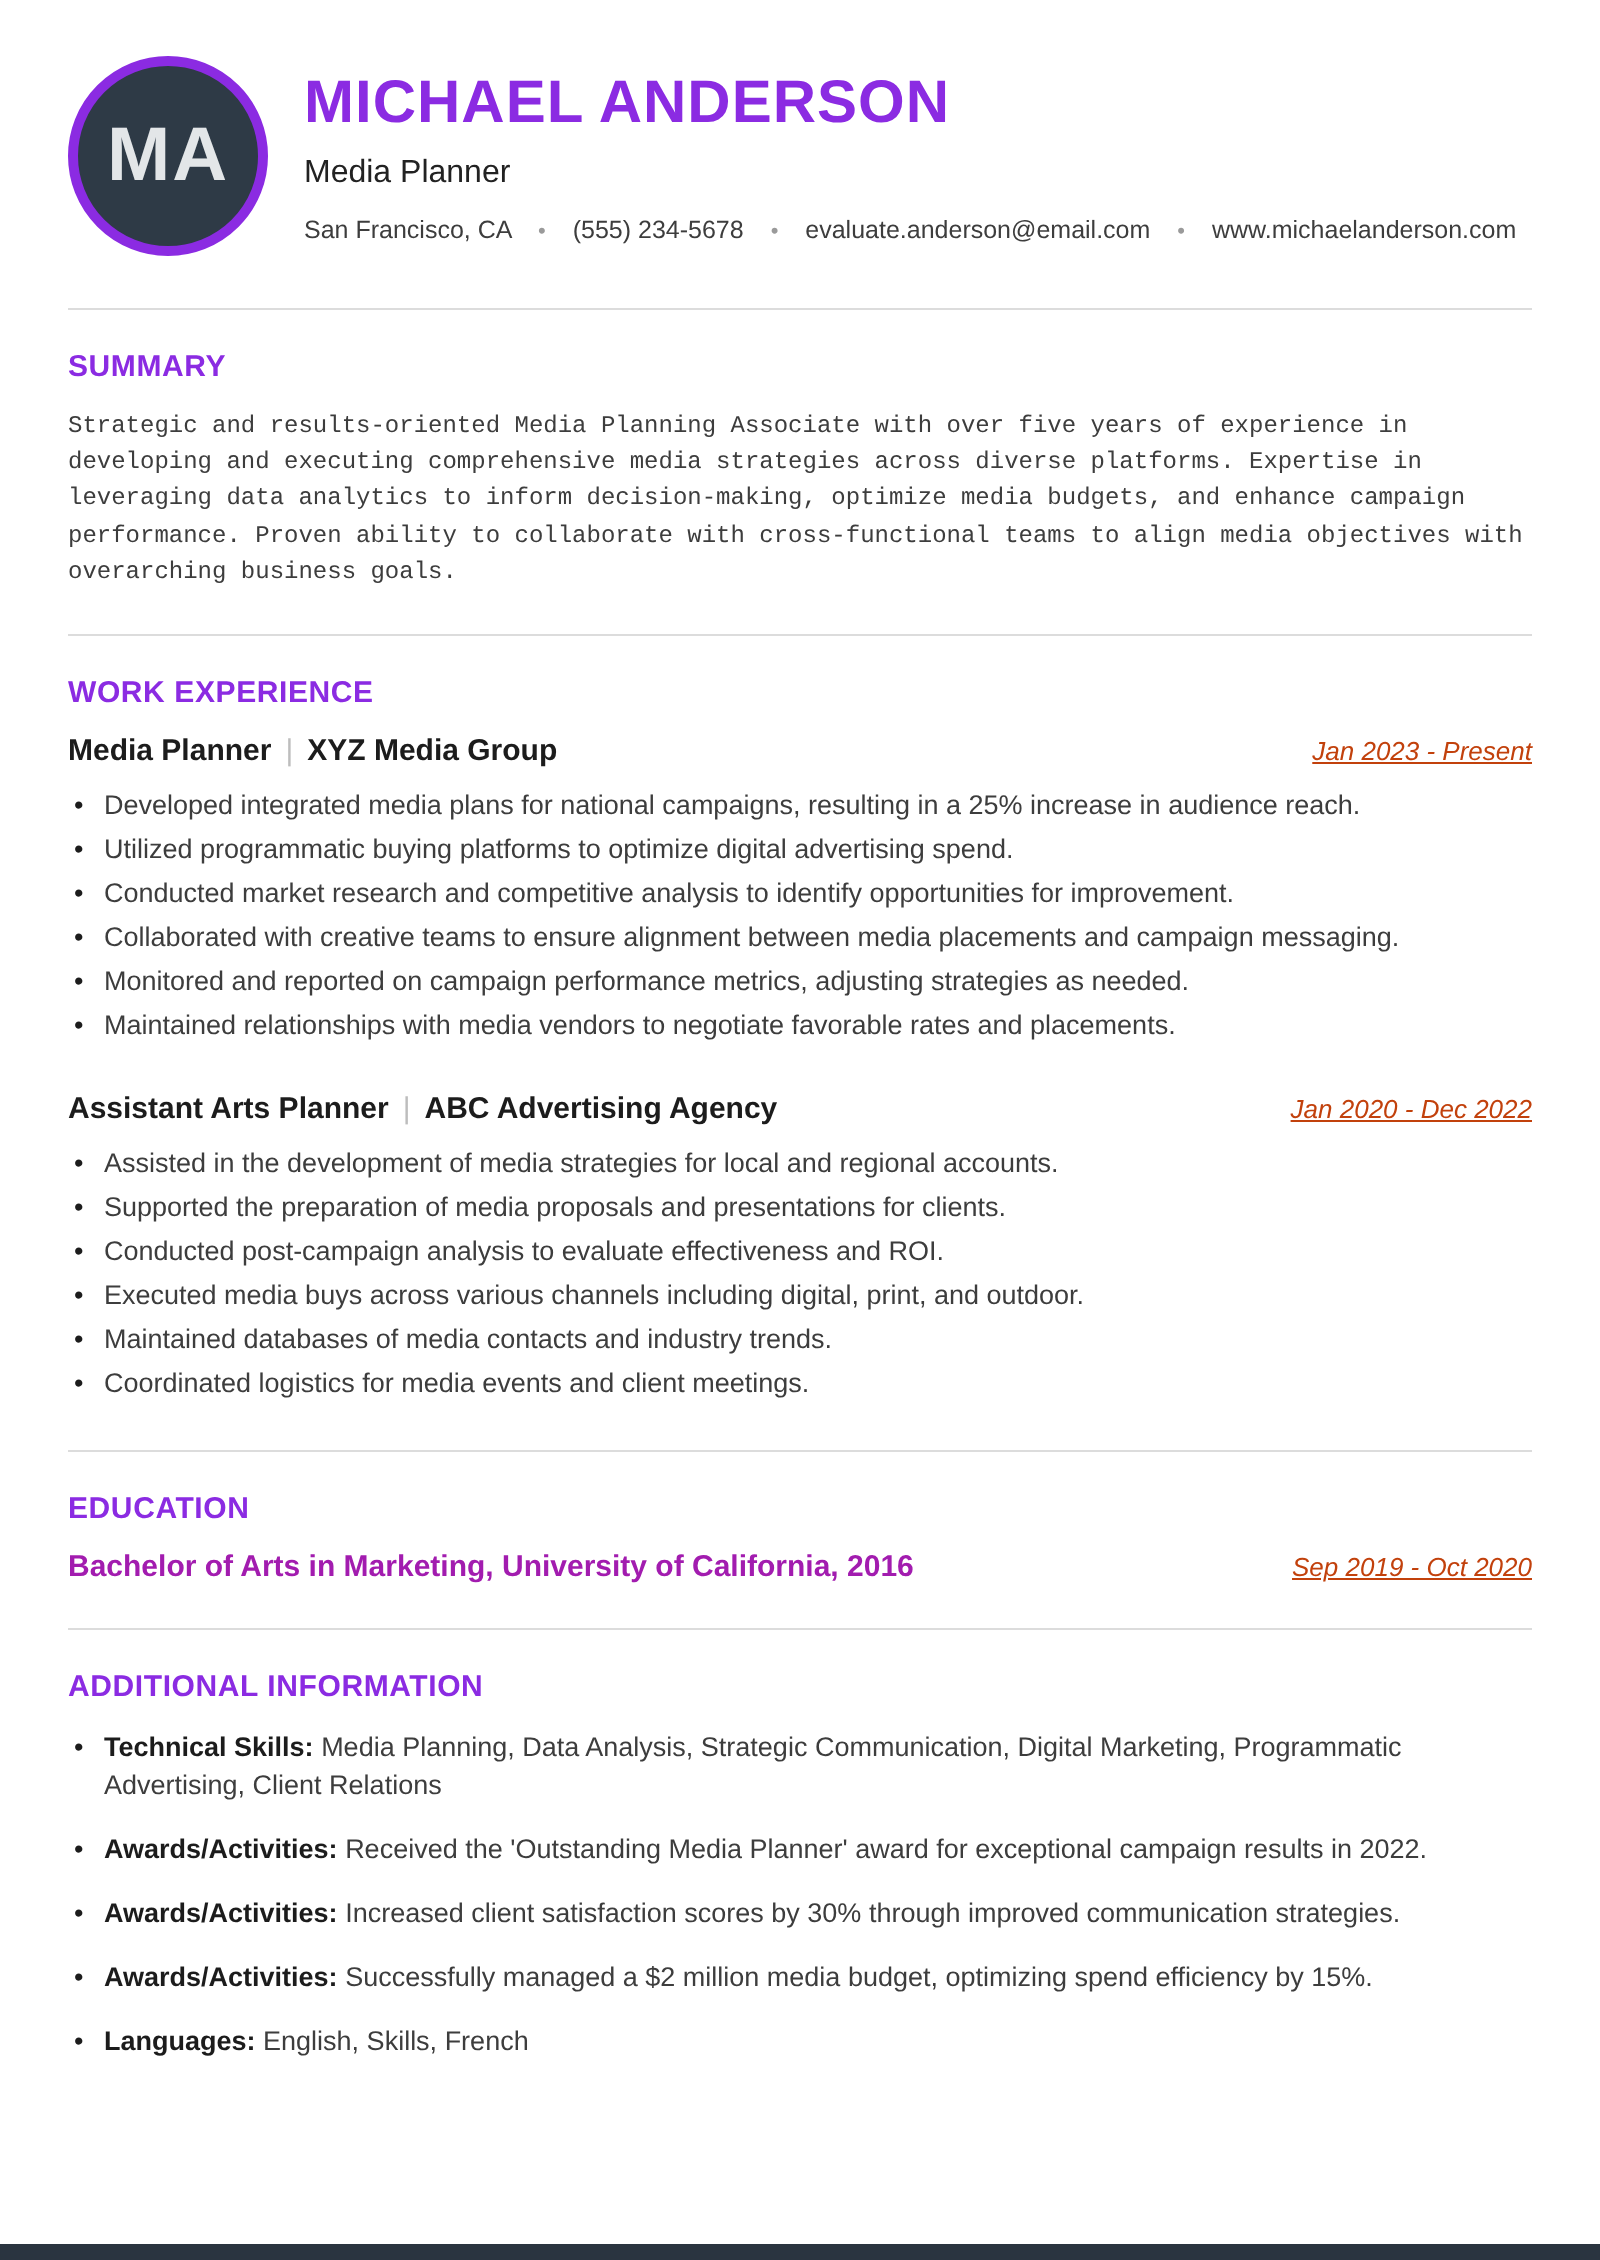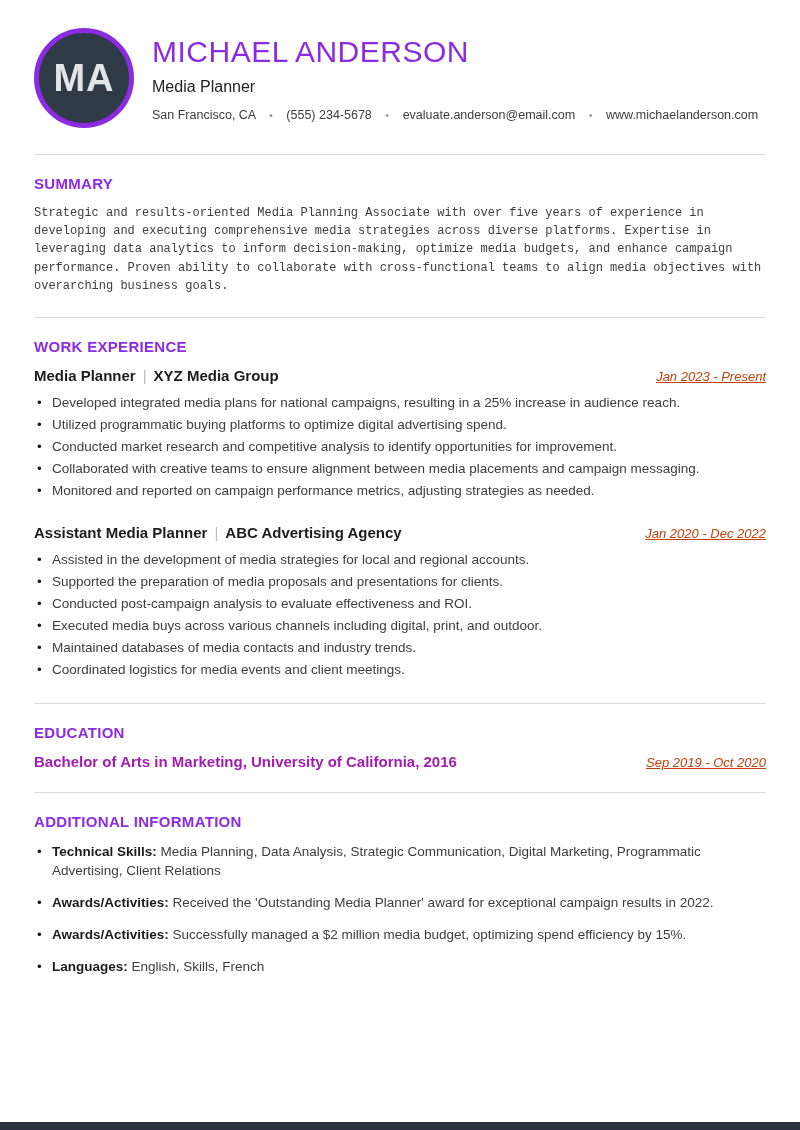--- a/index.html
+++ b/index.html
@@ -22,21 +22,21 @@
     border: 5px solid var(--accent, #8b2be2);
     display: flex; align-items: center; justify-content: center;
   }
   .avatar-initials {
     color: var(--avatar-text, #e3e6e8);
     font-size: 38px; letter-spacing: 1px; font-weight: 700;
   }
   .id-block { flex: 1; }
   .name {
     color: var(--accent, #8b2be2);
-    font-size: 30px; font-weight: 400; letter-spacing: 0.5px;
+    font-size: 30px; font-weight: 700; letter-spacing: 0.5px;
     line-height: 1.1;
   }
   .job-title-main { font-size: 16px; color: #222; margin-top: 10px; }
   .contact { margin-top: 12px; font-size: 12.5px; color: var(--body-text, #3d3d3d); }
   .contact-item-wrap { white-space: nowrap; }
   .contact-sep { color: var(--separator, #9a9a9a); margin: 0 10px; font-size: 11px; }
   .contact-item-wrap:last-child .contact-sep { display: none; }
 
   hr.rule { border: none; border-top: 1px solid var(--rule, #dcdcdc); }
 
@@ -147,27 +147,28 @@
           <li>Developed integrated media plans for national campaigns, resulting in a 25% increase in audience reach.</li>
 
           <li>Utilized programmatic buying platforms to optimize digital advertising spend.</li>
 
           <li>Conducted market research and competitive analysis to identify opportunities for improvement.</li>
 
           <li>Collaborated with creative teams to ensure alignment between media placements and campaign messaging.</li>
 
           <li>Monitored and reported on campaign performance metrics, adjusting strategies as needed.</li>
 
+          <li>Maintained relationships with media vendors to negotiate favorable rates and placements.</li>
         </ul>
     </div>
 
     <div class="job">
       <div class="job-header">
         <div class="job-title">
-          <span>Assistant Media Planner</span><span class="job-sep">|</span><span>ABC Advertising Agency</span>
+          <span>Assistant Arts Planner</span><span class="job-sep">|</span><span>ABC Advertising Agency</span>
         </div>
         <div class="job-dates">Jan 2020 - Dec 2022</div>
       </div>
       <ul class="bullets">
 
           <li>Assisted in the development of media strategies for local and regional accounts.</li>
 
           <li>Supported the preparation of media proposals and presentations for clients.</li>
 
           <li>Conducted post-campaign analysis to evaluate effectiveness and ROI.</li>
@@ -200,20 +201,24 @@
         <li>
           <span class="addl-label">Technical Skills:</span>
           <span class="addl-text">Media Planning, Data Analysis, Strategic Communication, Digital Marketing, Programmatic Advertising, Client Relations</span>
         </li>
 
         <li>
           <span class="addl-label">Awards/Activities:</span>
           <span class="addl-text">Received the 'Outstanding Media Planner' award for exceptional campaign results in 2022.</span>
         </li>
 
+        <li>
+          <span class="addl-label">Awards/Activities:</span>
+          <span class="addl-text">Increased client satisfaction scores by 30% through improved communication strategies.</span>
+        </li>
 
         <li>
           <span class="addl-label">Awards/Activities:</span>
           <span class="addl-text">Successfully managed a $2 million media budget, optimizing spend efficiency by 15%.</span>
         </li>
 
         <li>
           <span class="addl-label">Languages:</span>
           <span class="addl-text">English, Skills, French</span>
         </li>

